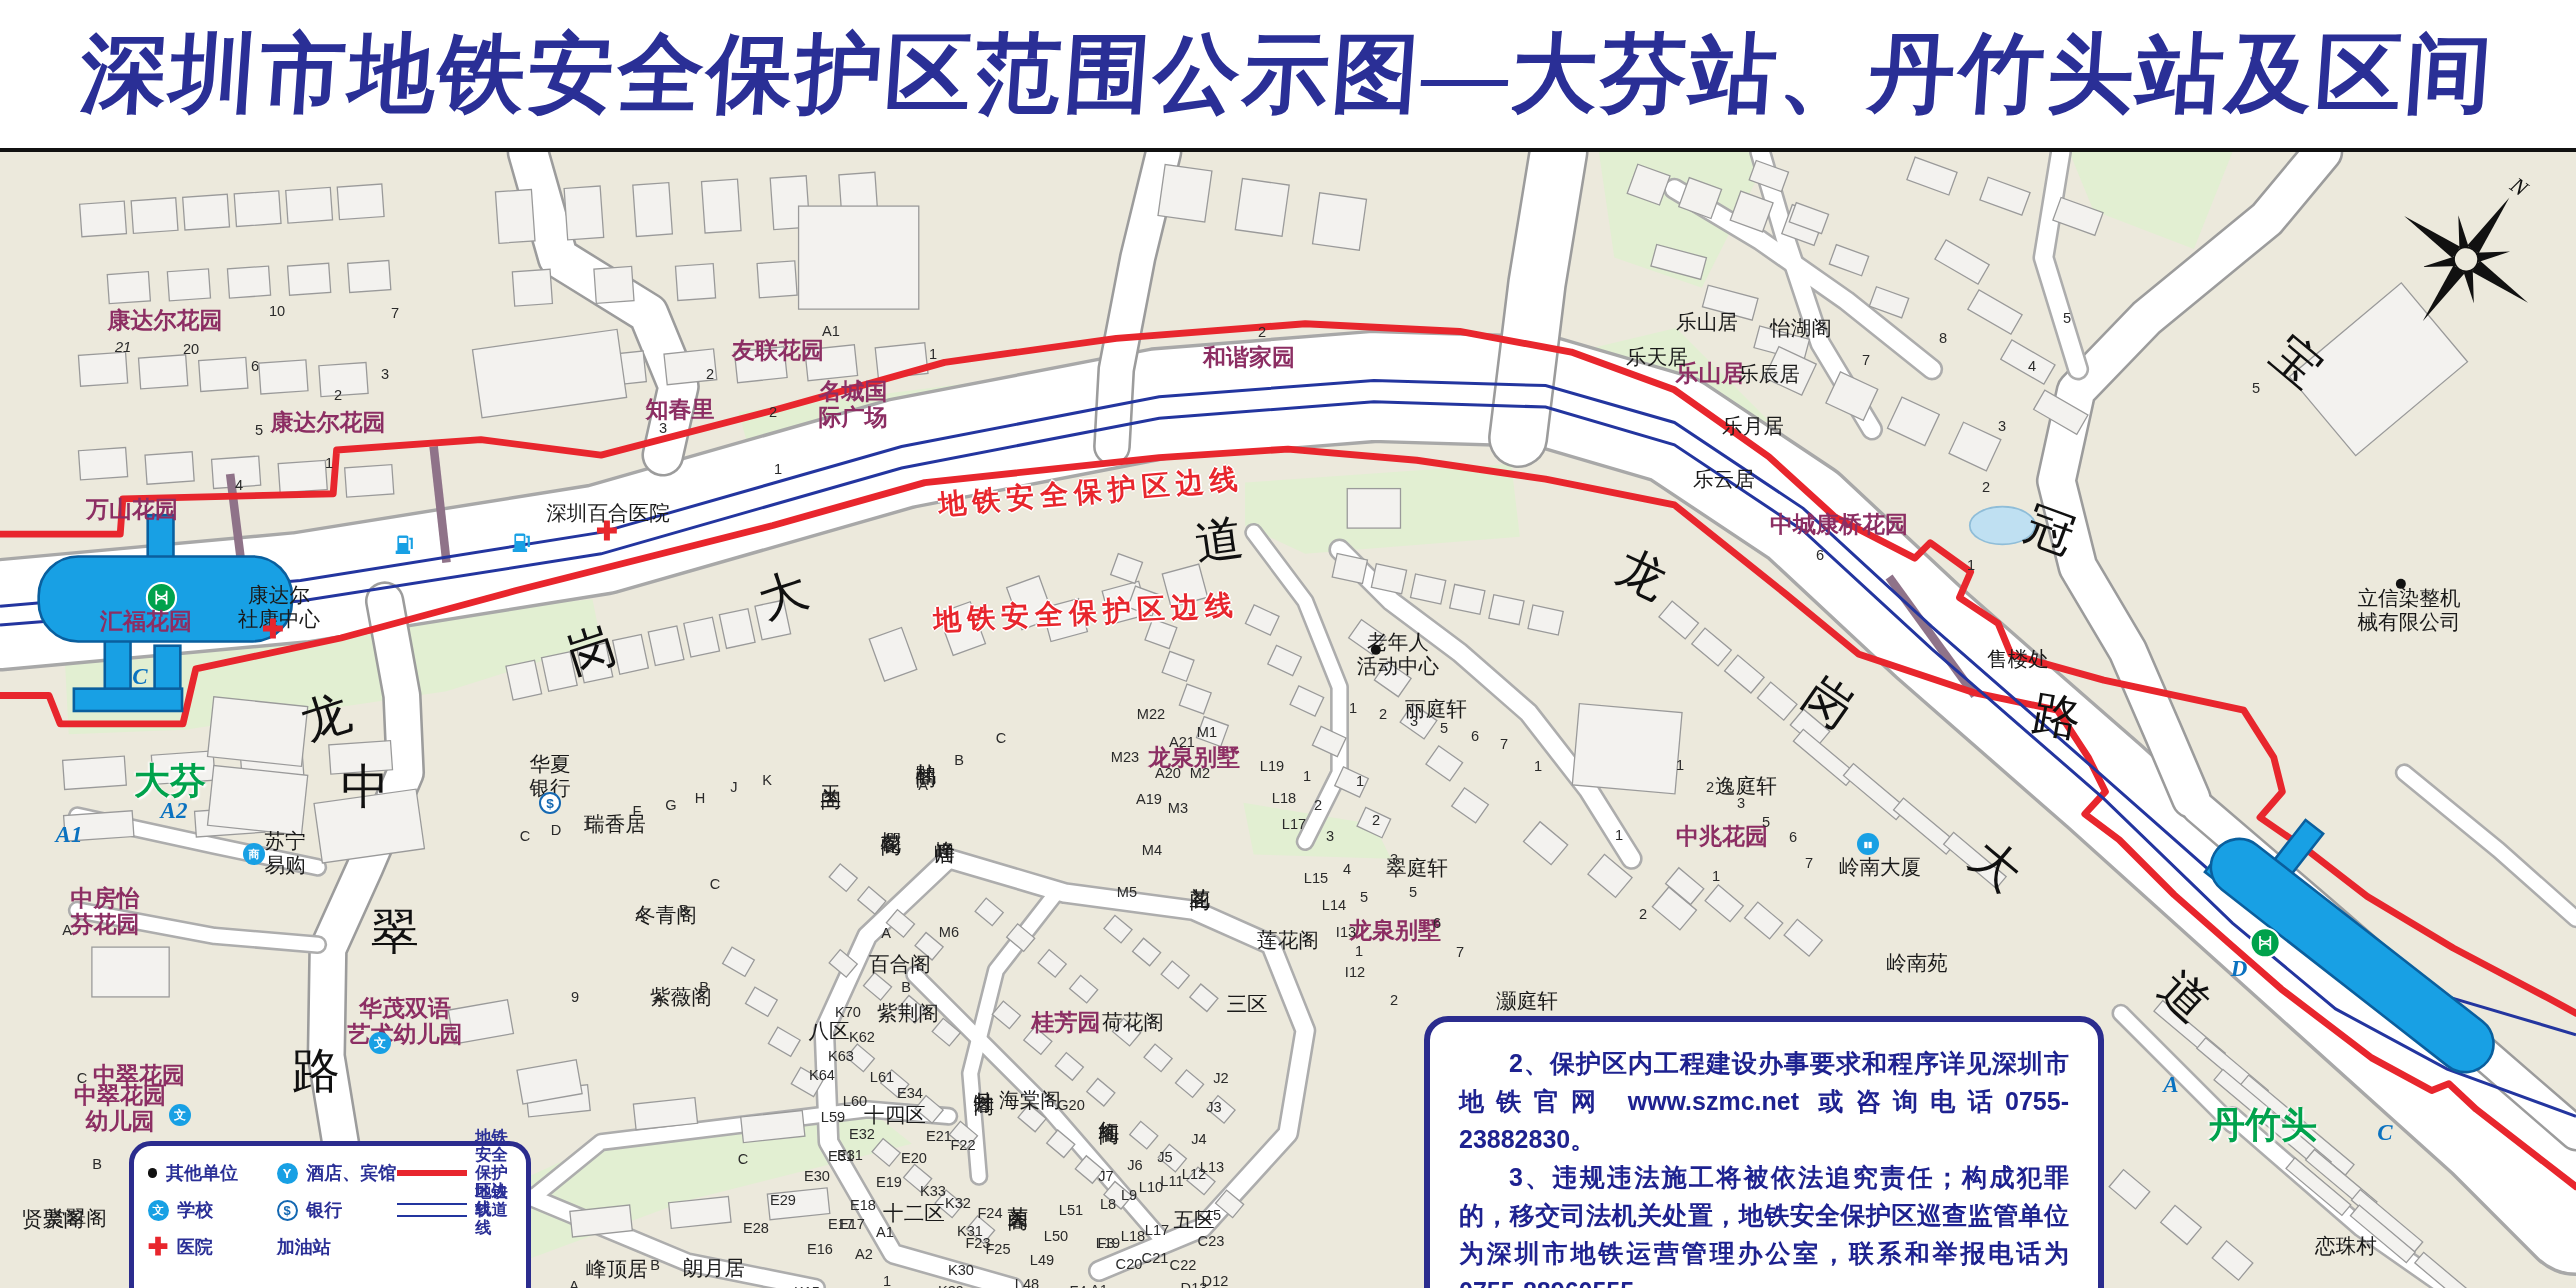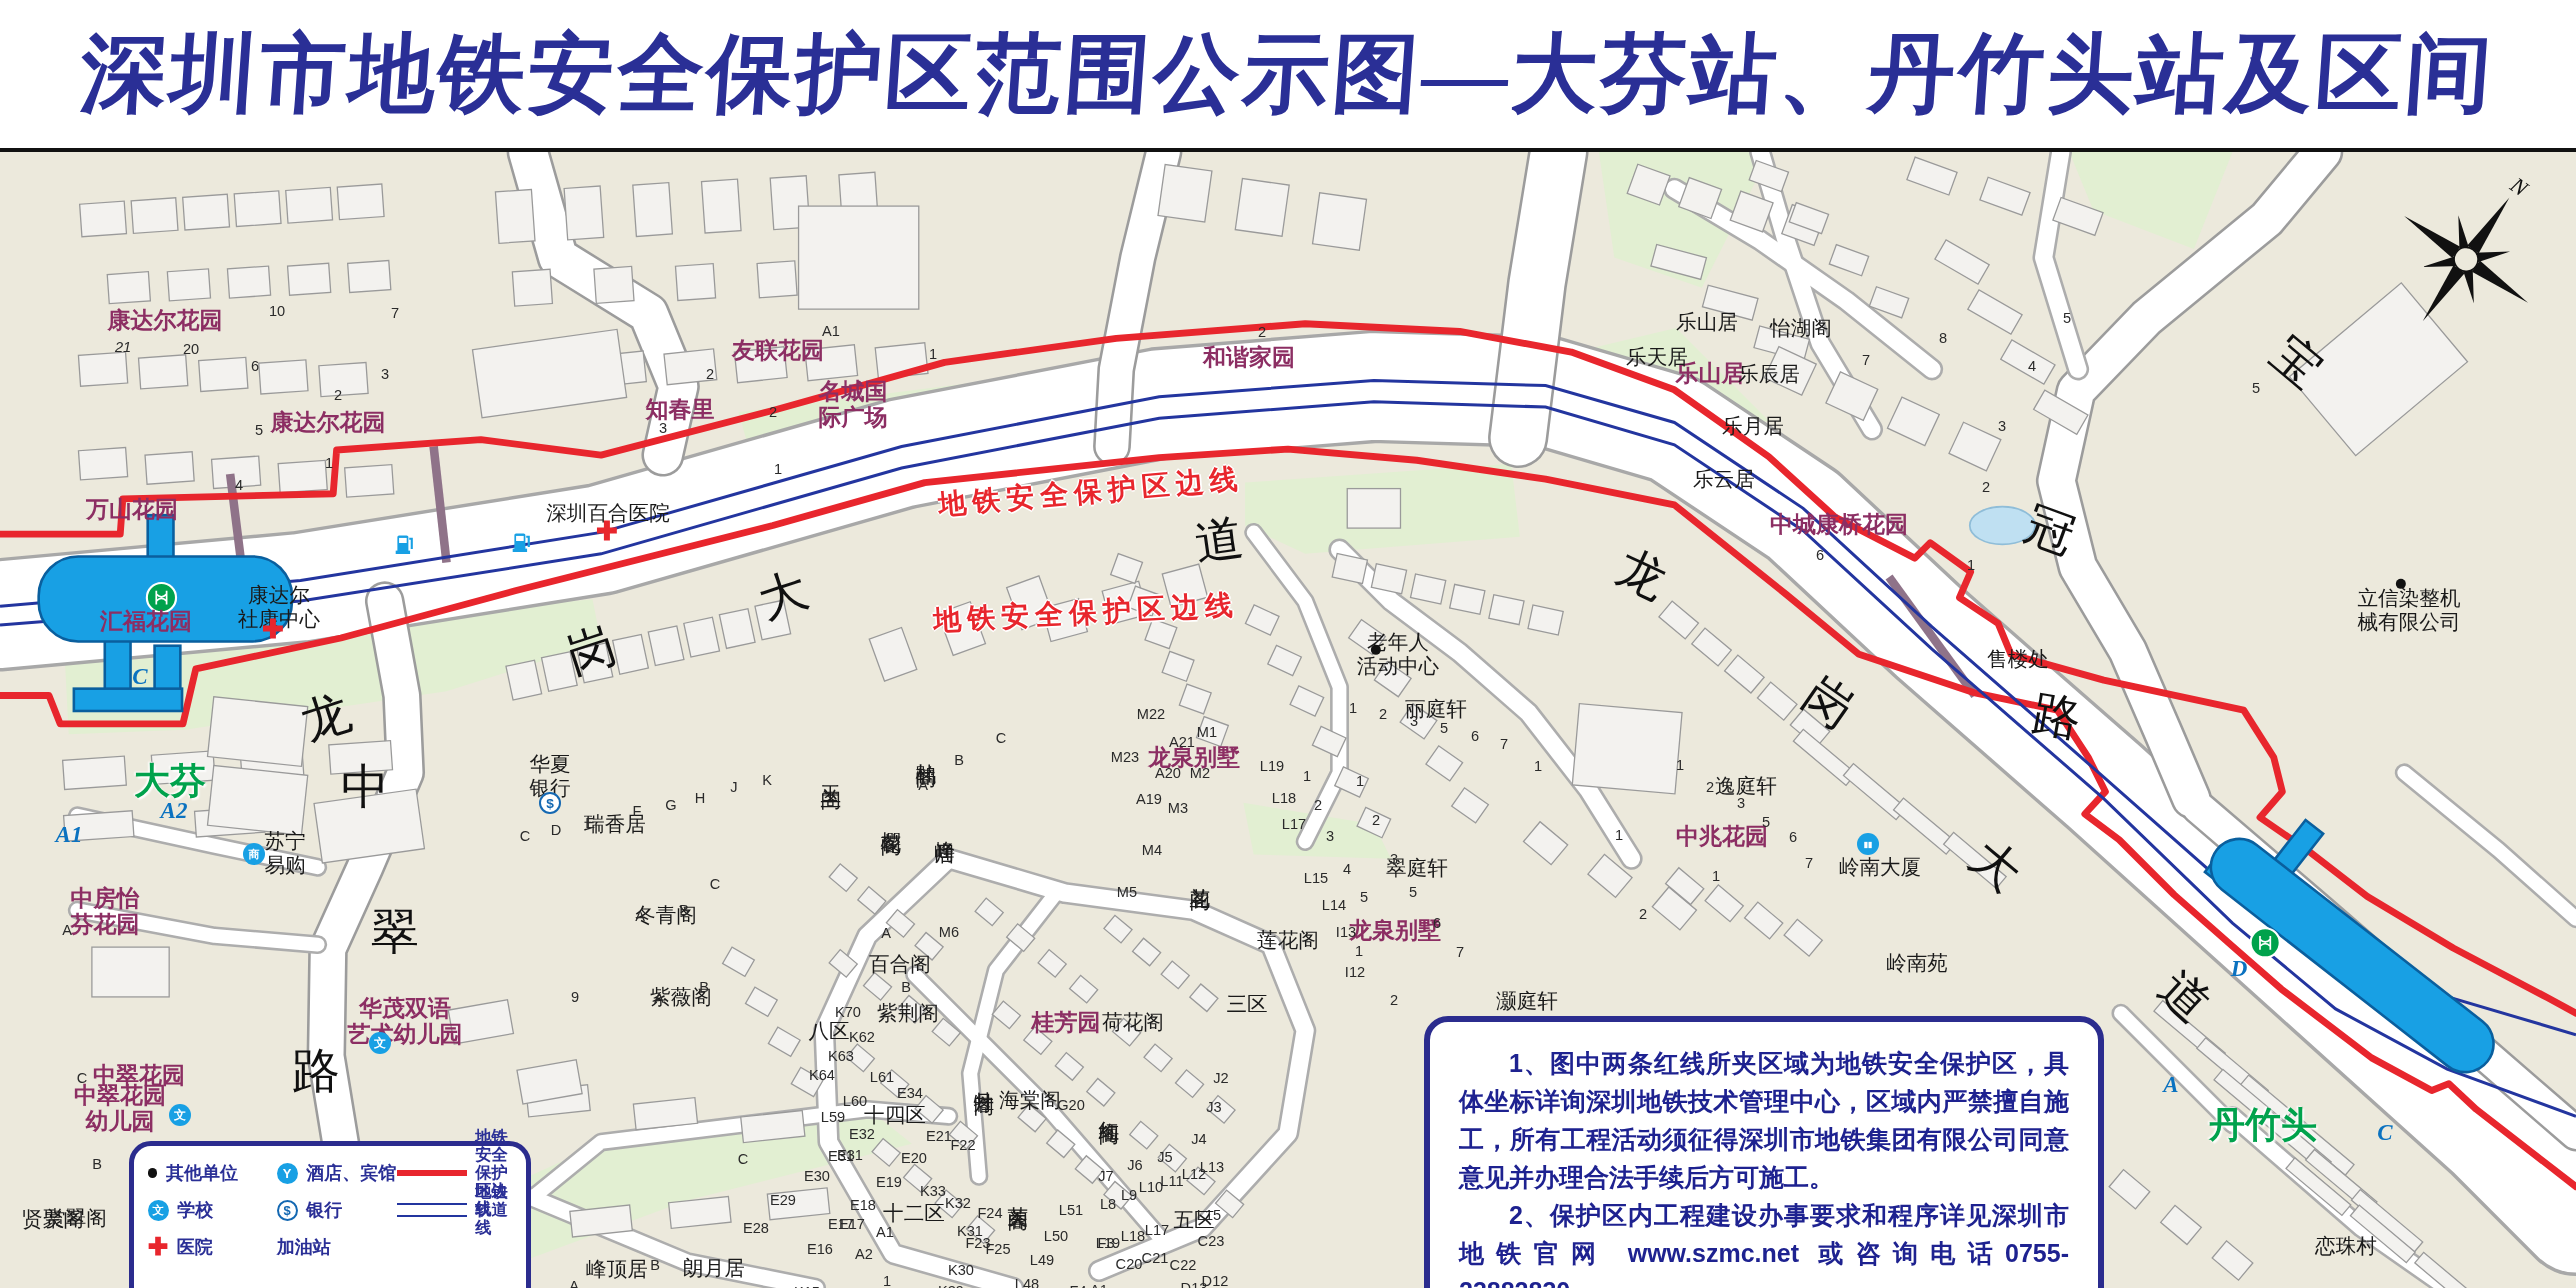--- a/index.html
+++ b/index.html
@@ -750,20 +750,19 @@
           <span class="leg-c2">
             <span>加油站</span>
           </span>
         </div>
       </div>
 
 </div>
 
 <div id="notice">
   <div id="notice-paras">
-        <p>1、图中两条红线所夹区域为地铁安全保护区，具体坐标详询深圳地铁技术管理中心，区域内严禁擅自施工，所有工程活动须征得深圳市地铁集团有限公司同意意见并办理合法手续后方可施工。</p>
         <p>2、保护区内工程建设办事要求和程序详见深圳市地铁官网 www.szmc.net 或咨询电话0755-23882830。</p>
         <p>3、违规违法施工将被依法追究责任；构成犯罪的，移交司法机关处置，地铁安全保护区巡查监管单位为深圳市地铁运营管理办公室，联系和举报电话为0755-88960555。</p>
       </div>
 
 </div>
 </div>
 
 
 </body></html>

